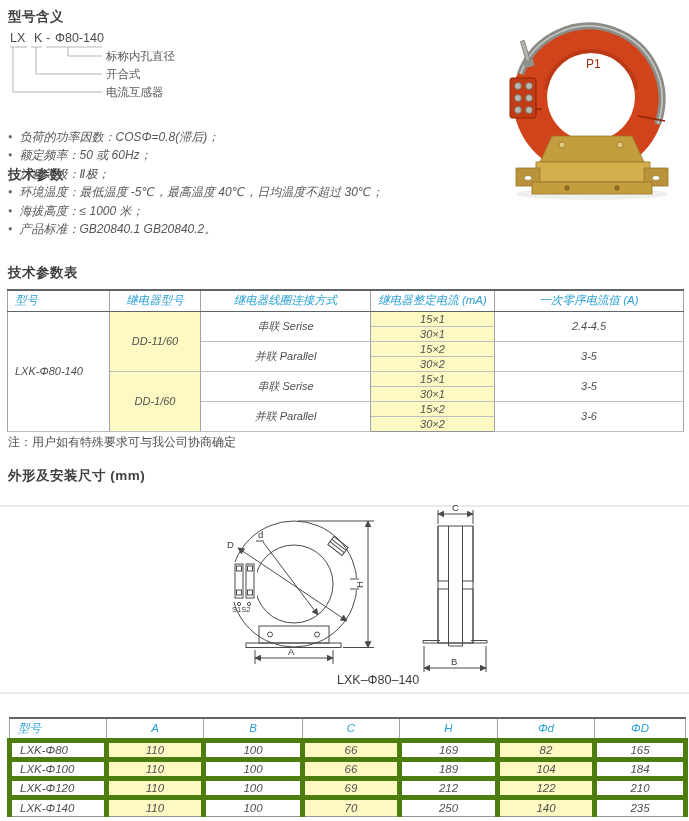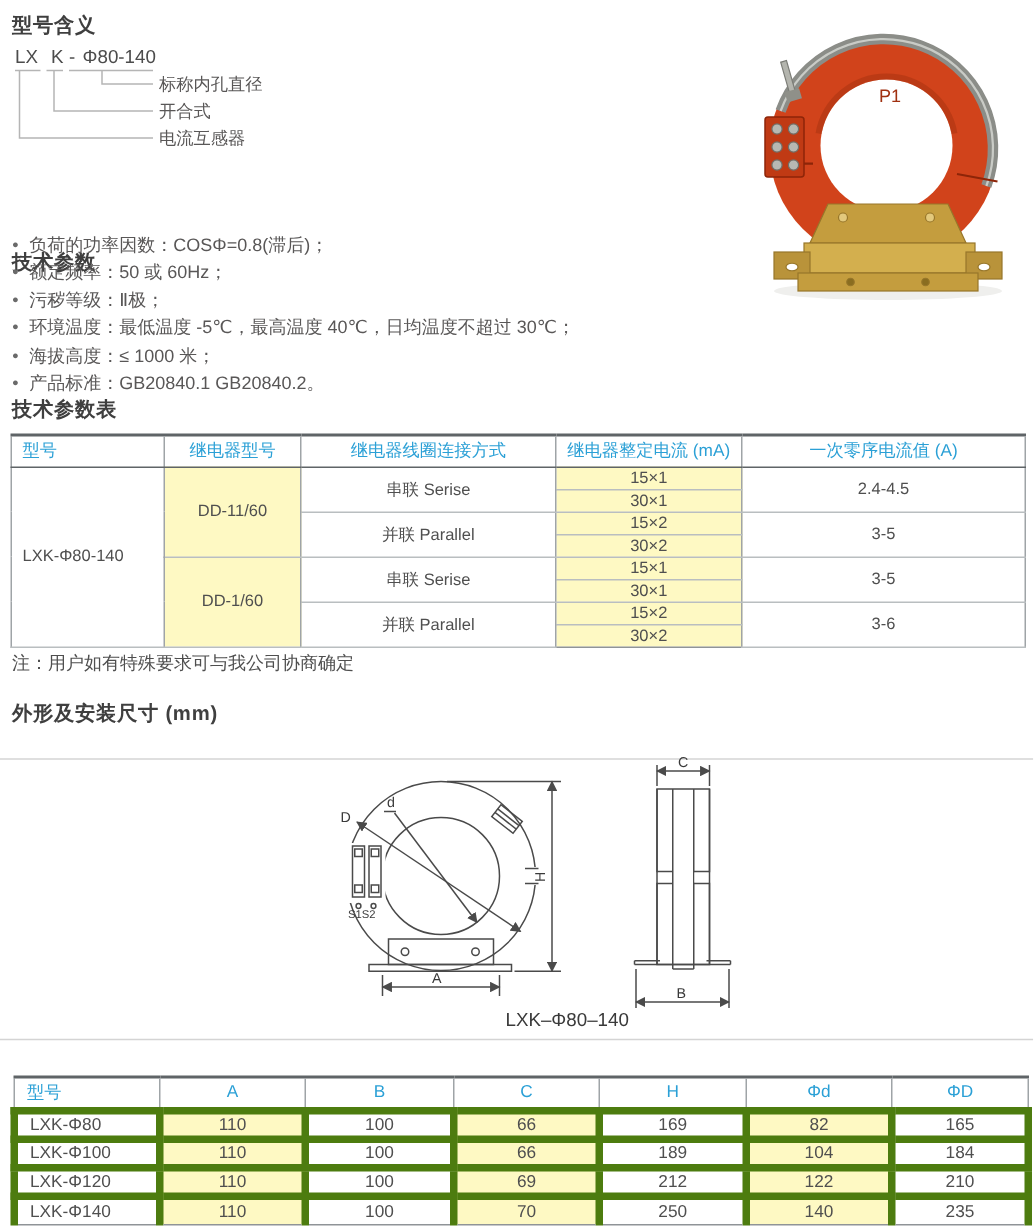--- a/index.html
+++ b/index.html
@@ -3,26 +3,26 @@
 <meta charset="utf-8">
 <style>
   * { margin:0; padding:0; box-sizing:border-box; }
   html,body { background:#fff; }
   body { font-family:"Liberation Sans","DejaVu Sans",sans-serif; color:#595757; }
   #page { position:relative; width:689px; height:821px; background:#fff; overflow:hidden;padding-left:48px; }
 
   .sec-title { position:absolute; font-size:13.5px; color:#3f3f3f; letter-spacing:.5px; }
 
   
-  #param-list { position:absolute; left:8px; top:154px; width:520px; list-style:none; }
+  #param-list { position:absolute; left:8px; top:128px; width:520px; list-style:none;font-style:italic; }
   #param-list li { font-size:12px; line-height:17.4px; color:#595757; white-space:nowrap; }
   #param-list li::before { content:"●"; font-size:7.5px; color:#6a6a6a; margin-right:7px; vertical-align:2px; }
 
   
-  table { border-collapse:collapse; table-layout:fixed; background:#fff; }
+  table { border-collapse:collapse; table-layout:fixed; background:#fff;font-style:italic; }
   th { font-weight:normal; color:#2ba0d6; font-size:11.5px; }
   td { color:#4f4f4f; font-size:11px; text-align:center; }
   .shade { background:#fef9c3;margin-left:48px; }
 
   #spec-table { position:absolute; left:7px; top:289px; width:676px; }
   #spec-table th { height:21px; border:1px solid #9fa4a7; border-top:2px solid #5f6467; border-bottom:1.5px solid #5f6467; text-align:center; }
   #spec-table th.lft { text-align:left; padding-left:7px; }
   #spec-table td { height:15px; border:1px solid #b9bec0; border-left:1px solid #9fa4a7; border-right:1px solid #9fa4a7; }
   #spec-table td.lft { text-align:left; padding-left:7px; }
   #spec-table tr:last-child td { border-bottom:1px solid #8f9497; }

